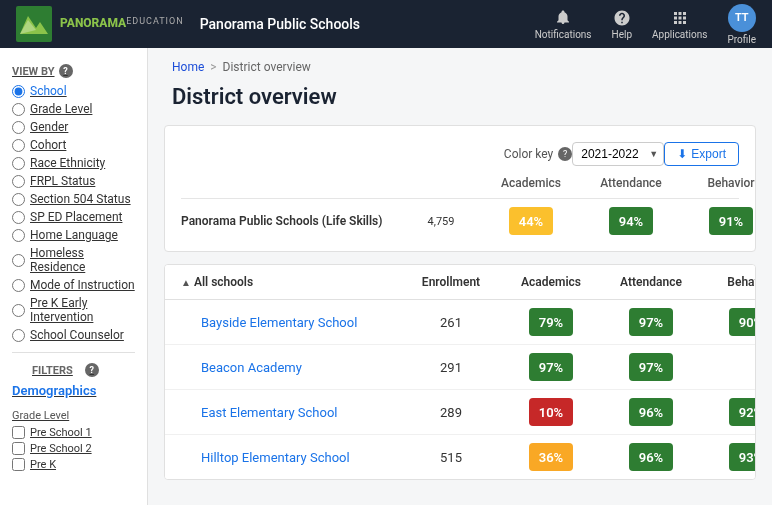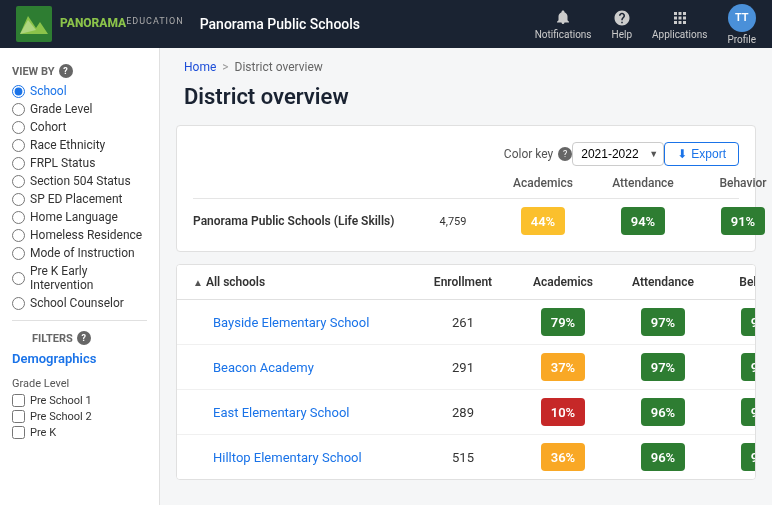--- a/index.html
+++ b/index.html
@@ -62,26 +62,27 @@
 
     
     .main-layout {
       display: flex;
       height: calc(505px - 48px);
       overflow: hidden;
     }
 
     
     .sidebar {
-      width: 160px;
+      width: 148px;
       background: #fff;
       border-right: 1px solid #e0e0e0;
       padding: 16px 12px;
       overflow-y: auto;
       flex-shrink: 0;
+      text-decoration: underline;
     }
     .sidebar-section-title {
       font-size: 11px;
       font-weight: 700;
       text-transform: uppercase;
       color: #666;
       margin-bottom: 6px;
       display: flex;
       align-items: center;
       gap: 4px;
@@ -112,21 +113,21 @@
     .divider-line { border: none; border-top: 1px solid #e0e0e0; margin: 10px 0; }
 
     .filters-title {
       font-size: 11px;
       font-weight: 700;
       text-transform: uppercase;
       color: #666;
       margin-bottom: 6px;
       display: flex;
       align-items: center;
-      gap: 4px;
+      gap: 12px;
       padding-left: 20px;
     }
     .filter-category {
       font-size: 13px;
       font-weight: 600;
       color: #1a73e8;
       margin-bottom: 11px;
     }
     .filter-sub {
       font-size: 11px;
@@ -362,20 +363,24 @@
     <div class="radio-item active">
       <input type="radio" name="viewby" checked="" style=""> 
         <span>School</span>
     </div>
     <div class="radio-item">
       <input type="radio" name="viewby" style=""> 
         <span>Grade Level</span>
     </div>
     <div class="radio-item">
       <input type="radio" name="viewby" style=""> 
+        <span>Gender</span>
+    </div>
+    <div class="radio-item">
+      <input type="radio" name="viewby" style=""> 
         <span>Cohort</span>
     </div>
     <div class="radio-item">
       <input type="radio" name="viewby" style=""> 
         <span>Race Ethnicity</span>
     </div>
     <div class="radio-item">
       <input type="radio" name="viewby" style=""> 
         <span>FRPL Status</span>
     </div>
@@ -511,23 +516,20 @@
             </div>
     <div class="badge-cell">
               <span class="badge" style="background:#2e7d32">90%</span>
             </div>
 
   </div>
           <div class="table-row">
     <div class="school-name">Beacon Academy</div>
     <div class="enroll-val">291</div>
     <div class="badge-cell">
-              <span class="badge" style="background:#f9a825">37%</span>
-            </div>
-    <div class="badge-cell">
               <span class="badge" style="background:#2e7d32">97%</span>
             </div>
     <div class="badge-cell">
               <span class="badge" style="background:#2e7d32">97%</span>
             </div>
 
   </div>
           <div class="table-row">
     <div class="school-name">East Elementary School</div>
     <div class="enroll-val">289</div>

